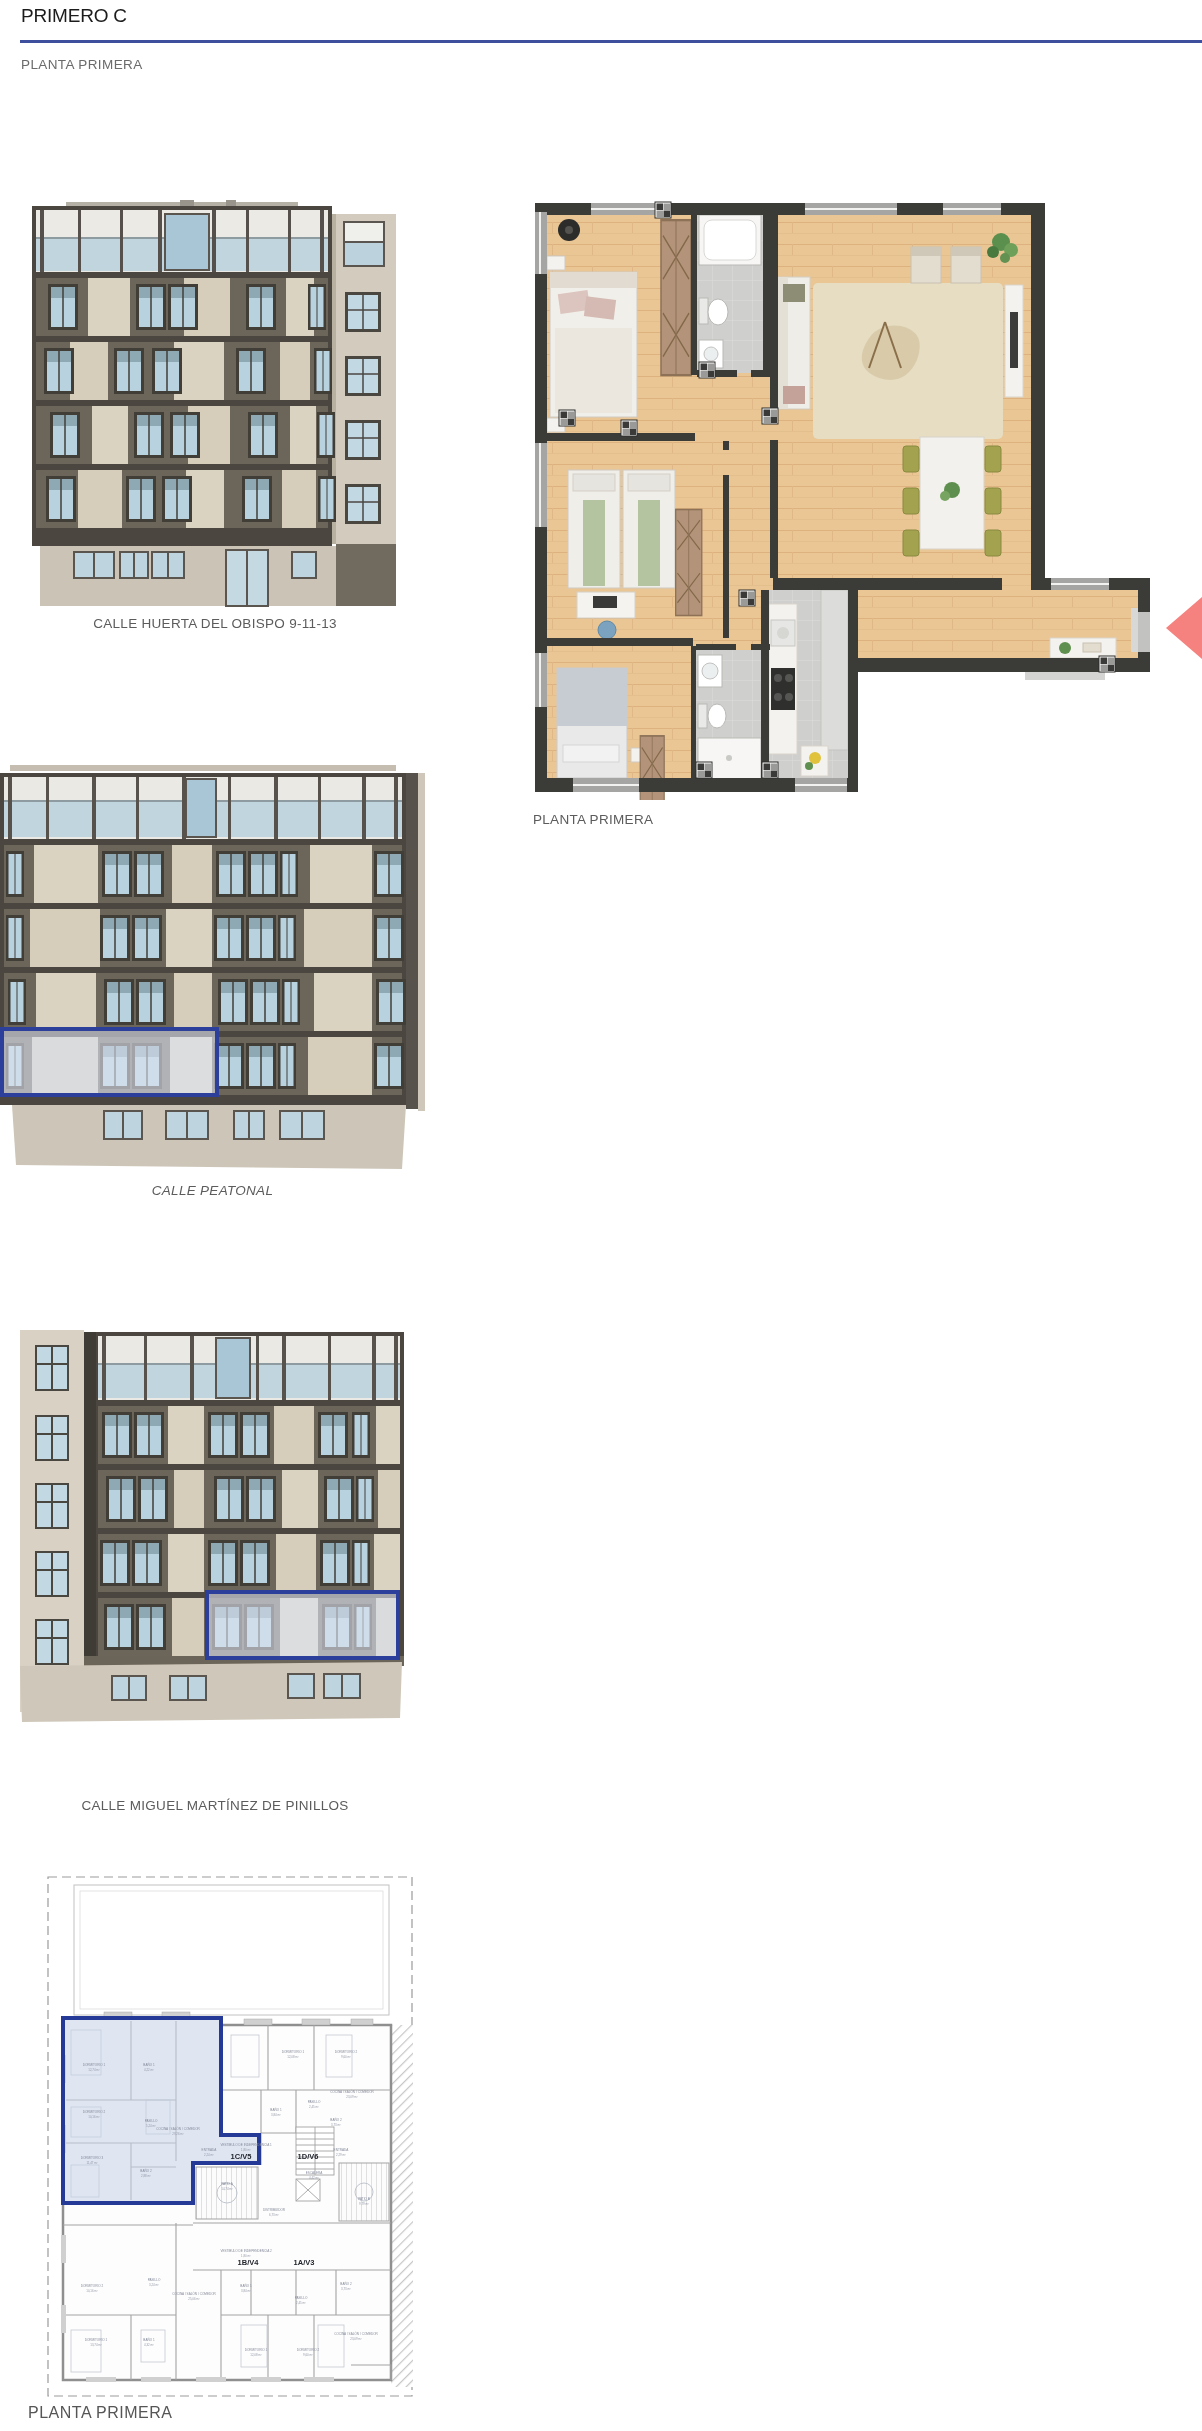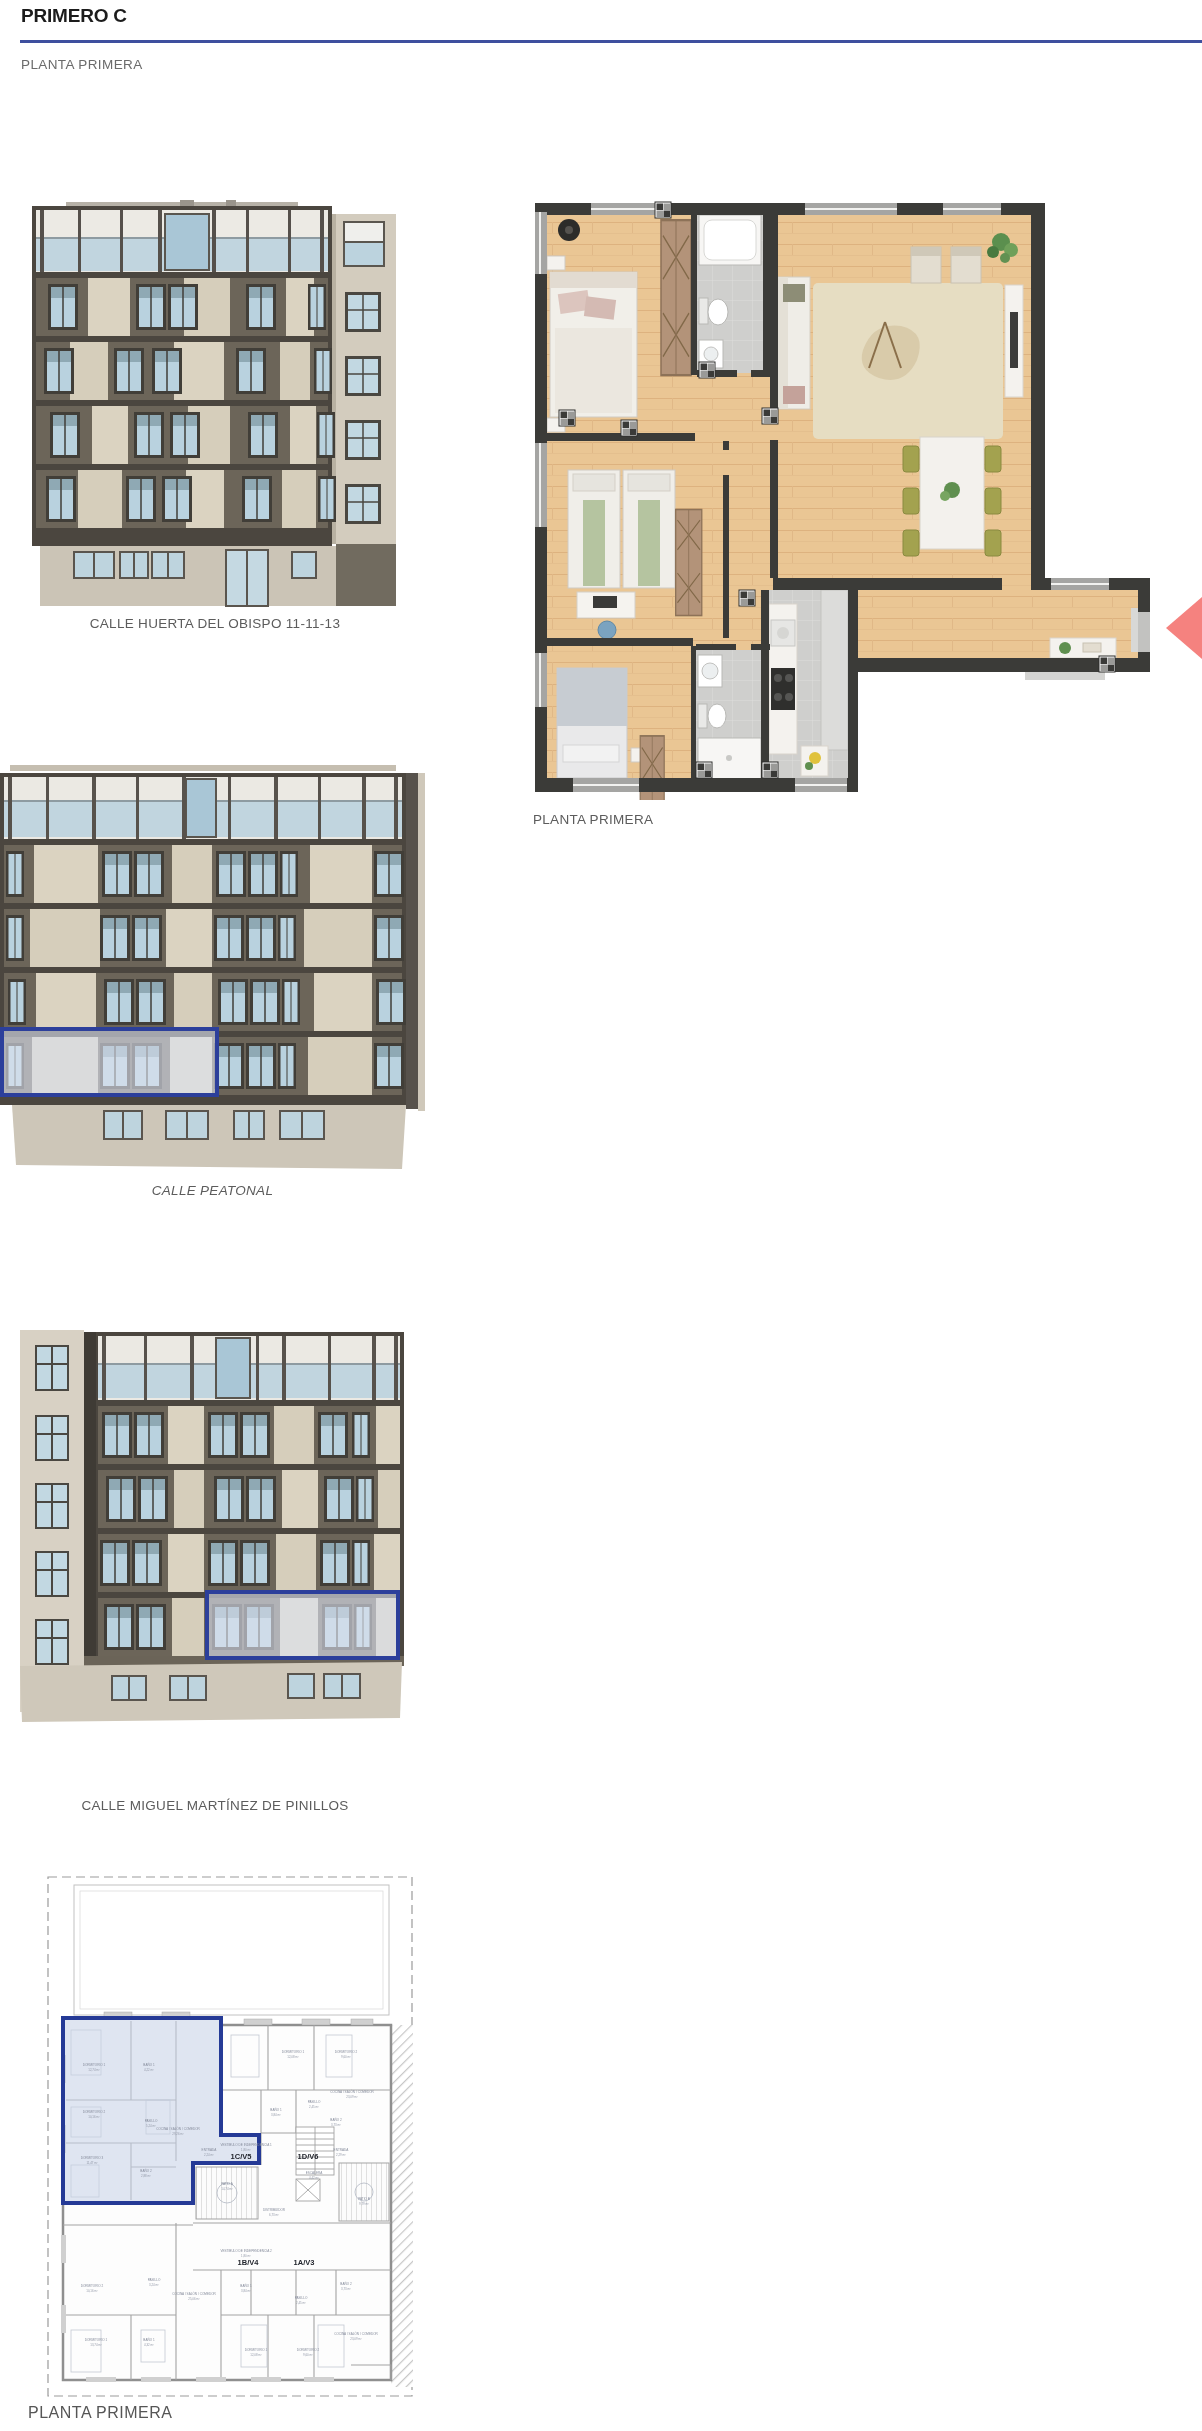--- a/index.html
+++ b/index.html
@@ -1,18 +1,18 @@
 <!DOCTYPE html>
 <html><head>
 <meta charset="utf-8">
 <style>
   html,body{margin:0;padding:0;background:#fff;}
   .page{position:relative;width:1202px;height:2431px;background:#fff;overflow:hidden;
         font-family:"Liberation Sans",sans-serif;}
-  .title{position:absolute;left:21px;top:5px;font-size:19px;font-weight:bold;
+  .title{position:absolute;left:21px;top:5px;font-size:19px;font-weight:normal;
          color:#1c1c1c;letter-spacing:-0.2px;}
   .rule{position:absolute;left:20px;top:40px;width:1182px;height:3px;background:#3e4f9e;}
   .subtitle{position:absolute;left:21px;top:57px;font-size:13.5px;color:#6b6b6b;letter-spacing:.4px;}
   .fig{position:absolute;}
   .cap{position:absolute;font-size:13.5px;color:#5c5c5c;letter-spacing:.3px;}
   .cap.center{text-align:center;}
   .cap.big{font-size:16px;color:#565656;letter-spacing:.5px;}
   .marker{position:absolute;left:1166px;top:597px;width:0;height:0;
           border-top:31px solid transparent;border-bottom:31px solid transparent;
           border-right:36px solid #f5827f;}
@@ -133,21 +133,21 @@
       <rect x="122" y="352" width="32" height="26" fill="#bed4de"></rect>
       <rect x="262" y="352" width="24" height="26" fill="#bed4de"></rect>
       <rect x="196" y="350" width="42" height="56" fill="#c5d9e2"></rect>
       <line x1="217" y1="350" x2="217" y2="406"></line>
       <line x1="64" y1="352" x2="64" y2="378"></line>
           <line x1="104" y1="352" x2="104" y2="378"></line>
           <line x1="138" y1="352" x2="138" y2="378"></line>
     </g>
   </svg>
   </div>
-  <div class="cap center" style="left:30px;top:616px;width:370px;">CALLE HUERTA DEL OBISPO 11-11-13</div>
+  <div class="cap center" style="left:30px;top:616px;width:370px;">CALLE HUERTA DEL OBISPO 9-11-13</div>
 
   <div class="fig" style="left:533px;top:200px;width:620px;height:600px;">
   <svg width="620" height="600" viewBox="0 0 620 600">
     <defs>
       <pattern id="wood" width="40" height="22" patternUnits="userSpaceOnUse">
         <rect width="40" height="22" fill="#eac694"></rect>
         <rect width="40" height="1" fill="#ddb27f"></rect>
         <rect x="19" width="1" height="11" fill="#e0b887"></rect>
         <rect y="11" width="40" height="0.8" fill="#e3bd8d"></rect>
       </pattern>

